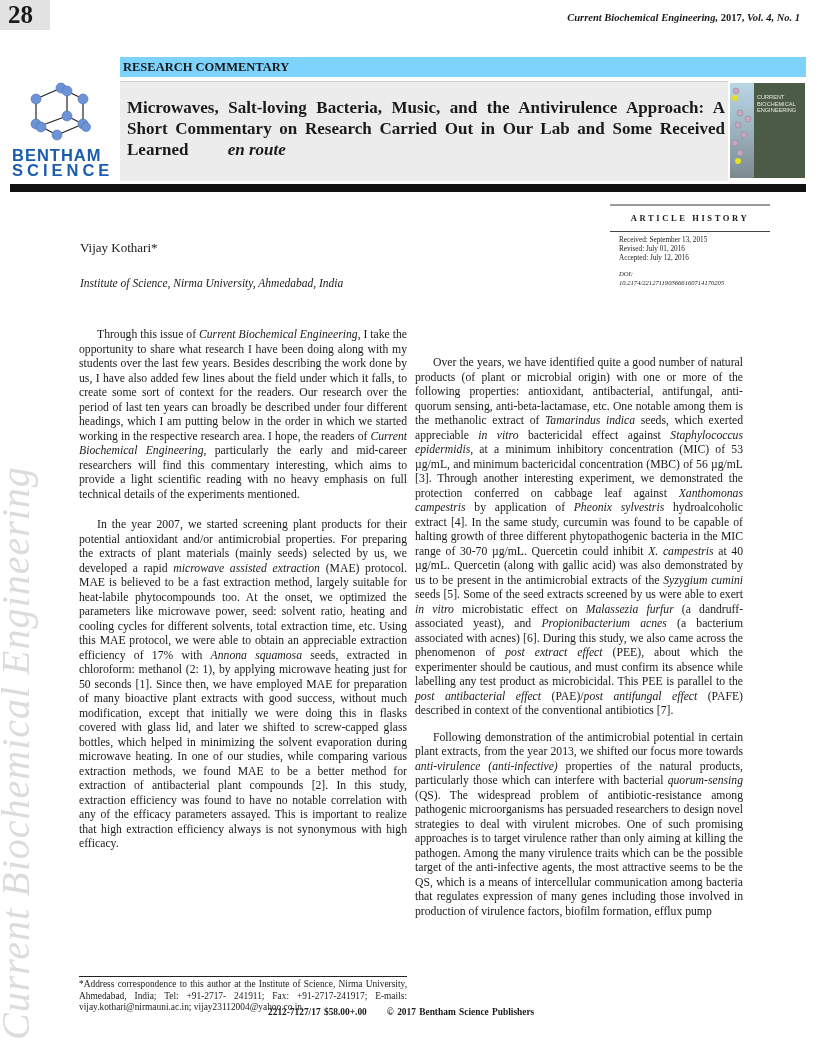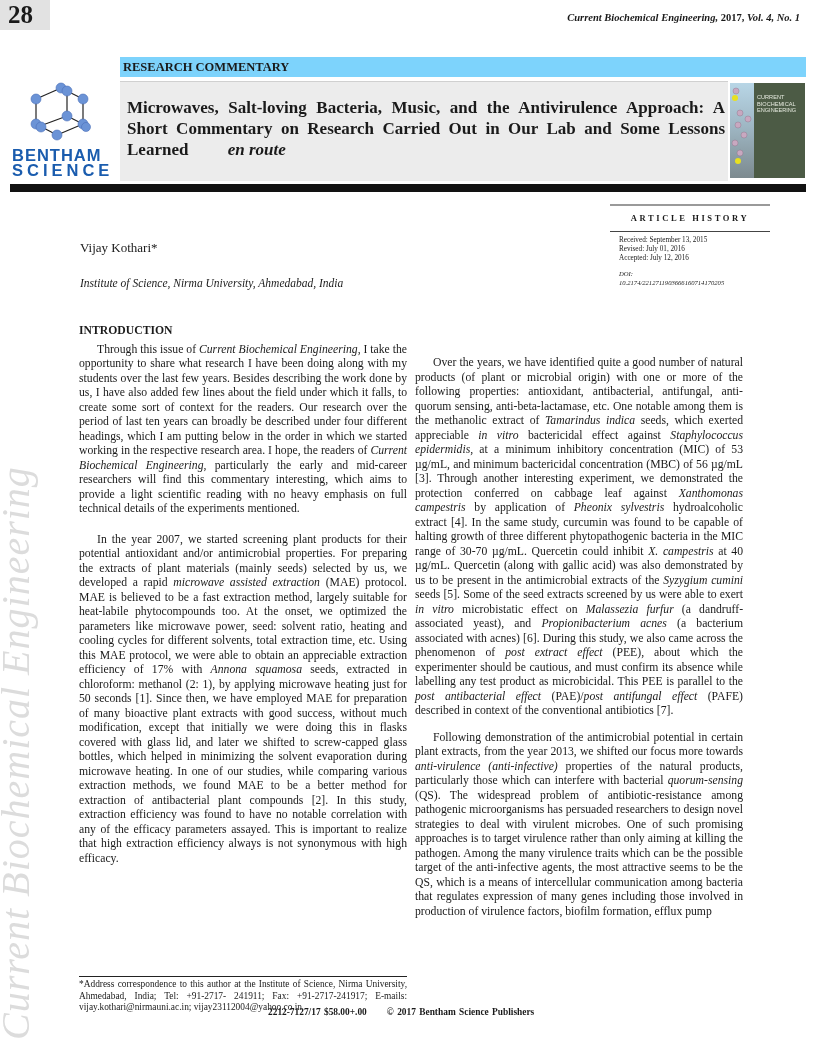--- a/index.html
+++ b/index.html
@@ -71,21 +71,21 @@
     </g>
   </svg>
 </div>
 <div class="abs logo-word">
   <div>BENTHAM</div>
   <div style="letter-spacing:4px;">SCIENCE</div>
 </div>
 
 <div class="abs section-band">RESEARCH COMMENTARY</div>
 <div class="abs title-band"></div>
-<div class="abs title"><span>Microwaves, Salt-loving Bacteria, Music, and the Antivirulence Approach: A Short Commentary on Research Carried Out in Our Lab and Some Lessons Learned </span><i>en route</i></div>
+<div class="abs title"><span>Microwaves, Salt-loving Bacteria, Music, and the Antivirulence Approach: A Short Commentary on Research Carried Out in Our Lab and Some Received Learned </span><i>en route</i></div>
 
 <div class="abs cover">
   <div class="cover-left"></div>
   <svg width="24" height="95" style="position:absolute;left:0;top:0">
     <g fill="#c8a8c0" stroke="#8a6f86" stroke-width="0.4">
       <circle cx="6" cy="8" r="3"></circle>
         <circle cx="10" cy="30" r="3"></circle>
         <circle cx="18" cy="36" r="3"></circle>
         <circle cx="8" cy="42" r="3"></circle>
         <circle cx="14" cy="52" r="3"></circle>
@@ -116,21 +116,20 @@
 </div>
 <div class="abs hist-doi">
   <div>DOI:</div>
   <div>10.2174/2212711903666160714170205</div>
 </div>
 
 <div class="abs author">Vijay Kothari*</div>
 <div class="abs affil">Institute of Science, Nirma University, Ahmedabad, India</div>
 
 <div class="abs col col-left">
-  <h2>INTRODUCTION</h2>
   <div class="sp" style="height:4px"></div>
   <p><span>Through this issue of </span><i>Current Biochemical Engineering</i><span>, I take the opportunity to share what research I have been doing along with my students over the last few years. Besides describing the work done by us, I have also added few lines about the field under which it falls, to create some sort of context for the readers. Our research over the period of last ten years can broadly be described under four different headings, which I am putting below in the order in which we started working in the respective research area. I hope, the readers of </span><i>Current Biochemical Engineering</i><span>, particularly the early and mid-career researchers will find this commentary interesting, which aims to provide a light scientific reading with no heavy emphasis on full technical details of the experiments mentioned.</span></p>
   <div class="sp2"></div>
   <div class="sp" style="height:4px"></div>
   <p><span>In the year 2007, we started screening plant products for their potential antioxidant and/or antimicrobial properties. For preparing the extracts of plant materials (mainly seeds) selected by us, we developed a rapid </span><i>microwave assisted extraction</i><span> (MAE) protocol. MAE is believed to be a fast extraction method, largely suitable for heat-labile phytocompounds too. At the onset, we optimized the parameters like microwave power, seed: solvent ratio, heating and cooling cycles for different solvents, total extraction time, etc. Using this MAE protocol, we were able to obtain an appreciable extraction efficiency of 17% with </span><i>Annona squamosa</i><span> seeds, extracted in chloroform: methanol (2: 1), by applying microwave heating just for 50 seconds [1]. Since then, we have employed MAE for preparation of many bioactive plant extracts with good success, without much modification, except that initially we were doing this in flasks covered with glass lid, and later we shifted to screw-capped glass bottles, which helped in minimizing the solvent evaporation during microwave heating. In one of our studies, while comparing various extraction methods, we found MAE to be a better method for extraction of antibacterial plant compounds [2]. In this study, extraction efficiency was found to have no notable correlation with any of the efficacy parameters assayed. This is important to realize that high extraction efficiency always is not synonymous with high efficacy.</span></p>
 </div>
 
 <div class="abs col col-right">
   <p><span>Over the years, we have identified quite a good number of natural products (of plant or microbial origin) with one or more of the following properties: antioxidant, antibacterial, antifungal, anti-quorum sensing, anti-beta-lactamase, etc. One notable among them is the methanolic extract of </span><i>Tamarindus indica</i><span> seeds, which exerted appreciable </span><i>in vitro</i><span> bactericidal effect against </span><i>Staphylococcus epidermidis</i><span>, at a minimum inhibitory concentration (MIC) of 53 µg/mL, and minimum bactericidal concentration (MBC) of 56 µg/mL [3]. Through another interesting experiment, we demonstrated the protection conferred on cabbage leaf against </span><i>Xanthomonas campestris</i><span> by application of </span><i>Pheonix sylvestris</i><span> hydroalcoholic extract [4]. In the same study, curcumin was found to be capable of halting growth of three different phytopathogenic bacteria in the MIC range of 30-70 µg/mL. Quercetin could inhibit </span><i>X. campestris</i><span> at 40 µg/mL. Quercetin (along with gallic acid) was also demonstrated by us to be present in the antimicrobial extracts of the </span><i>Syzygium cumini</i><span> seeds [5]. Some of the seed extracts screened by us were able to exert </span><i>in vitro</i><span> microbistatic effect on </span><i>Malassezia furfur</i><span> (a dandruff-associated yeast), and </span><i>Propionibacterium acnes</i><span> (a bacterium associated with acnes) [6]. During this study, we also came across the phenomenon of </span><i>post extract effect</i><span> (PEE), about which the experimenter should be cautious, and must confirm its absence while labelling any test product as microbicidal. This PEE is parallel to the </span><i>post antibacterial effect</i><span> (PAE)/</span><i>post antifungal effect</i><span> (PAFE) described in context of the conventional antibiotics [7].</span></p>
   <div class="sp2"></div>

